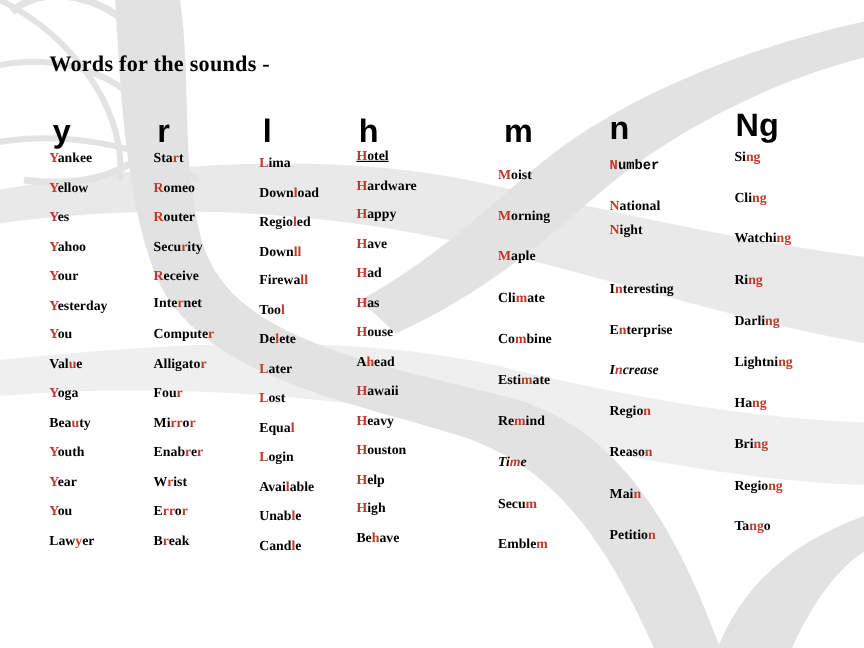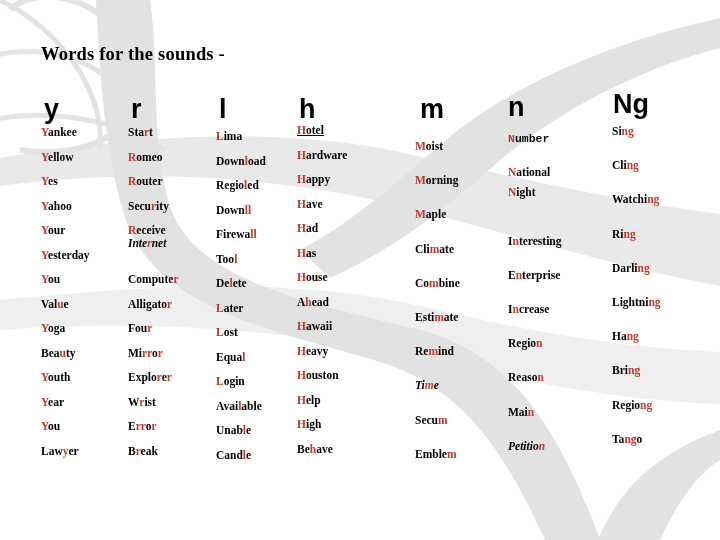--- a/index.html
+++ b/index.html
@@ -160,26 +160,26 @@
           </div>
       </div>
       <div class="col" id="col-r">
         <div class="col-head">r</div>
         <div class="col-words" style="position: relative; height: 389px;">
             <div class="word" style="position: absolute; left: 0px; top: 0px;"><span>Sta</span><span class="hl" style="color: rgb(192, 57, 43);">r</span><span>t</span></div>
             <div class="word" style="position: absolute; left: 0px; top: 24.5px;"><span class="hl" style="color: rgb(192, 57, 43);">R</span><span>omeo</span></div>
             <div class="word" style="position: absolute; left: 0px; top: 49px;"><span class="hl" style="color: rgb(192, 57, 43);">R</span><span>outer</span></div>
             <div class="word" style="position: absolute; left: 0px; top: 73.5px;"><span>Secu</span><span class="hl" style="color: rgb(192, 57, 43);">r</span><span>ity</span></div>
             <div class="word" style="position: absolute; left: 0px; top: 98px;"><span class="hl" style="color: rgb(192, 57, 43);">R</span><span>eceive</span></div>
-            <div class="word" style="position: absolute; left: 0px; top: 111px; font-style: italic;"><span>Inte</span><span class="hl" style="color: rgb(192, 57, 43);">r</span><span>net</span></div>
+            <div class="word" style="position: absolute; left: 0px; top: 121px;"><span>Inte</span><span class="hl" style="color: rgb(192, 57, 43);">r</span><span>net</span></div>
             <div class="word" style="position: absolute; left: 0px; top: 147px;"><span>Compute</span><span class="hl" style="color: rgb(192, 57, 43);">r</span></div>
             <div class="word" style="position: absolute; left: 0px; top: 171.5px;"><span>Alligato</span><span class="hl" style="color: rgb(192, 57, 43);">r</span></div>
             <div class="word" style="position: absolute; left: 0px; top: 196px;"><span>Fou</span><span class="hl" style="color: rgb(192, 57, 43);">r</span></div>
             <div class="word" style="position: absolute; left: 0px; top: 220.5px;"><span>Mi</span><span class="hl" style="color: rgb(192, 57, 43);">rr</span><span>o</span><span class="hl" style="color: rgb(192, 57, 43);">r</span></div>
-            <div class="word" style="position: absolute; left: 0px; top: 245px;"><span>Explo</span><span class="hl" style="color: rgb(192, 57, 43);">r</span><span>e</span><span class="hl" style="color: rgb(192, 57, 43);">r</span></div>
+            <div class="word" style="position: absolute; left: 0px; top: 245px;"><span>Enab</span><span class="hl" style="color: rgb(192, 57, 43);">r</span><span>e</span><span class="hl" style="color: rgb(192, 57, 43);">r</span></div>
             <div class="word" style="position: absolute; left: 0px; top: 269.5px;"><span>W</span><span class="hl" style="color: rgb(192, 57, 43);">r</span><span>ist</span></div>
             <div class="word" style="position: absolute; left: 0px; top: 294px;"><span>E</span><span class="hl" style="color: rgb(192, 57, 43);">rr</span><span>o</span><span class="hl" style="color: rgb(192, 57, 43);">r</span></div>
             <div class="word" style="position: absolute; left: 0px; top: 318.5px;"><span>B</span><span class="hl" style="color: rgb(192, 57, 43);">r</span><span>eak</span></div>
           </div>
       </div>
       <div class="col" id="col-l">
         <div class="col-head">l</div>
         <div class="col-words" style="position: relative; height: 393px;">
             <div class="word" style="position: absolute; left: 0px; top: 4px;"><span class="hl" style="color: rgb(192, 57, 43);">L</span><span>ima</span></div>
             <div class="word" style="position: absolute; left: 0px; top: 28.5px;"><span>Down</span><span class="hl" style="color: rgb(192, 57, 43);">l</span><span>oad</span></div>
@@ -232,25 +232,25 @@
           </div>
       </div>
       <div class="col" id="col-n">
         <div class="col-head">n</div>
         <div class="col-words" style="position: relative; height: 396px;">
             <div class="word" style="position: absolute; left: 0px; top: 8px; font-family: Liberation Mono, monospace;"><span class="hl" style="color: rgb(192, 57, 43);">N</span><span>umber</span></div>
             <div class="word" style="position: absolute; left: 0px; top: 42.2px;"><span class="hl" style="color: rgb(192, 57, 43);">N</span><span>ational</span></div>
             <div class="word" style="position: absolute; left: 0px; top: 62px;"><span class="hl" style="color: rgb(192, 57, 43);">N</span><span>ight</span></div>
             <div class="word" style="position: absolute; left: 0px; top: 110.6px;"><span>I</span><span class="hl" style="color: rgb(192, 57, 43);">n</span><span>teresting</span></div>
             <div class="word" style="position: absolute; left: 0px; top: 144.8px;"><span>E</span><span class="hl" style="color: rgb(192, 57, 43);">n</span><span>terprise</span></div>
-            <div class="word" style="position: absolute; left: 0px; top: 179px;"><span>I</span><span class="hl" style="color: rgb(192, 57, 43);">n</span><span>crease</span></div>
+            <div class="word" style="position: absolute; left: 0px; top: 179px; font-style: italic;"><span>I</span><span class="hl" style="color: rgb(192, 57, 43);">n</span><span>crease</span></div>
             <div class="word" style="position: absolute; left: 0px; top: 213.2px;"><span>Regio</span><span class="hl" style="color: rgb(192, 57, 43);">n</span></div>
             <div class="word" style="position: absolute; left: 0px; top: 247.4px;"><span>Reaso</span><span class="hl" style="color: rgb(192, 57, 43);">n</span></div>
             <div class="word" style="position: absolute; left: 0px; top: 281.6px;"><span>Mai</span><span class="hl" style="color: rgb(192, 57, 43);">n</span></div>
-            <div class="word" style="position: absolute; left: 0px; top: 315.8px; font-style: italic;"><span>Petitio</span><span class="hl" style="color: rgb(192, 57, 43);">n</span></div>
+            <div class="word" style="position: absolute; left: 0px; top: 315.8px;"><span>Petitio</span><span class="hl" style="color: rgb(192, 57, 43);">n</span></div>
           </div>
       </div>
       <div class="col" id="col-ng">
         <div class="col-head">Ng</div>
         <div class="col-words" style="position: relative; height: 392px;">
             <div class="word" style="position: absolute; left: 0px; top: 4px;"><span>Si</span><span class="hl" style="color: rgb(192, 57, 43);">ng</span></div>
             <div class="word" style="position: absolute; left: 0px; top: 38.2px;"><span>Cli</span><span class="hl" style="color: rgb(192, 57, 43);">ng</span></div>
             <div class="word" style="position: absolute; left: 0px; top: 72.4px;"><span>Watchi</span><span class="hl" style="color: rgb(192, 57, 43);">ng</span></div>
             <div class="word" style="position: absolute; left: 0px; top: 106.6px;"><span>Ri</span><span class="hl" style="color: rgb(192, 57, 43);">ng</span></div>
             <div class="word" style="position: absolute; left: 0px; top: 140.8px;"><span>Darli</span><span class="hl" style="color: rgb(192, 57, 43);">ng</span></div>

